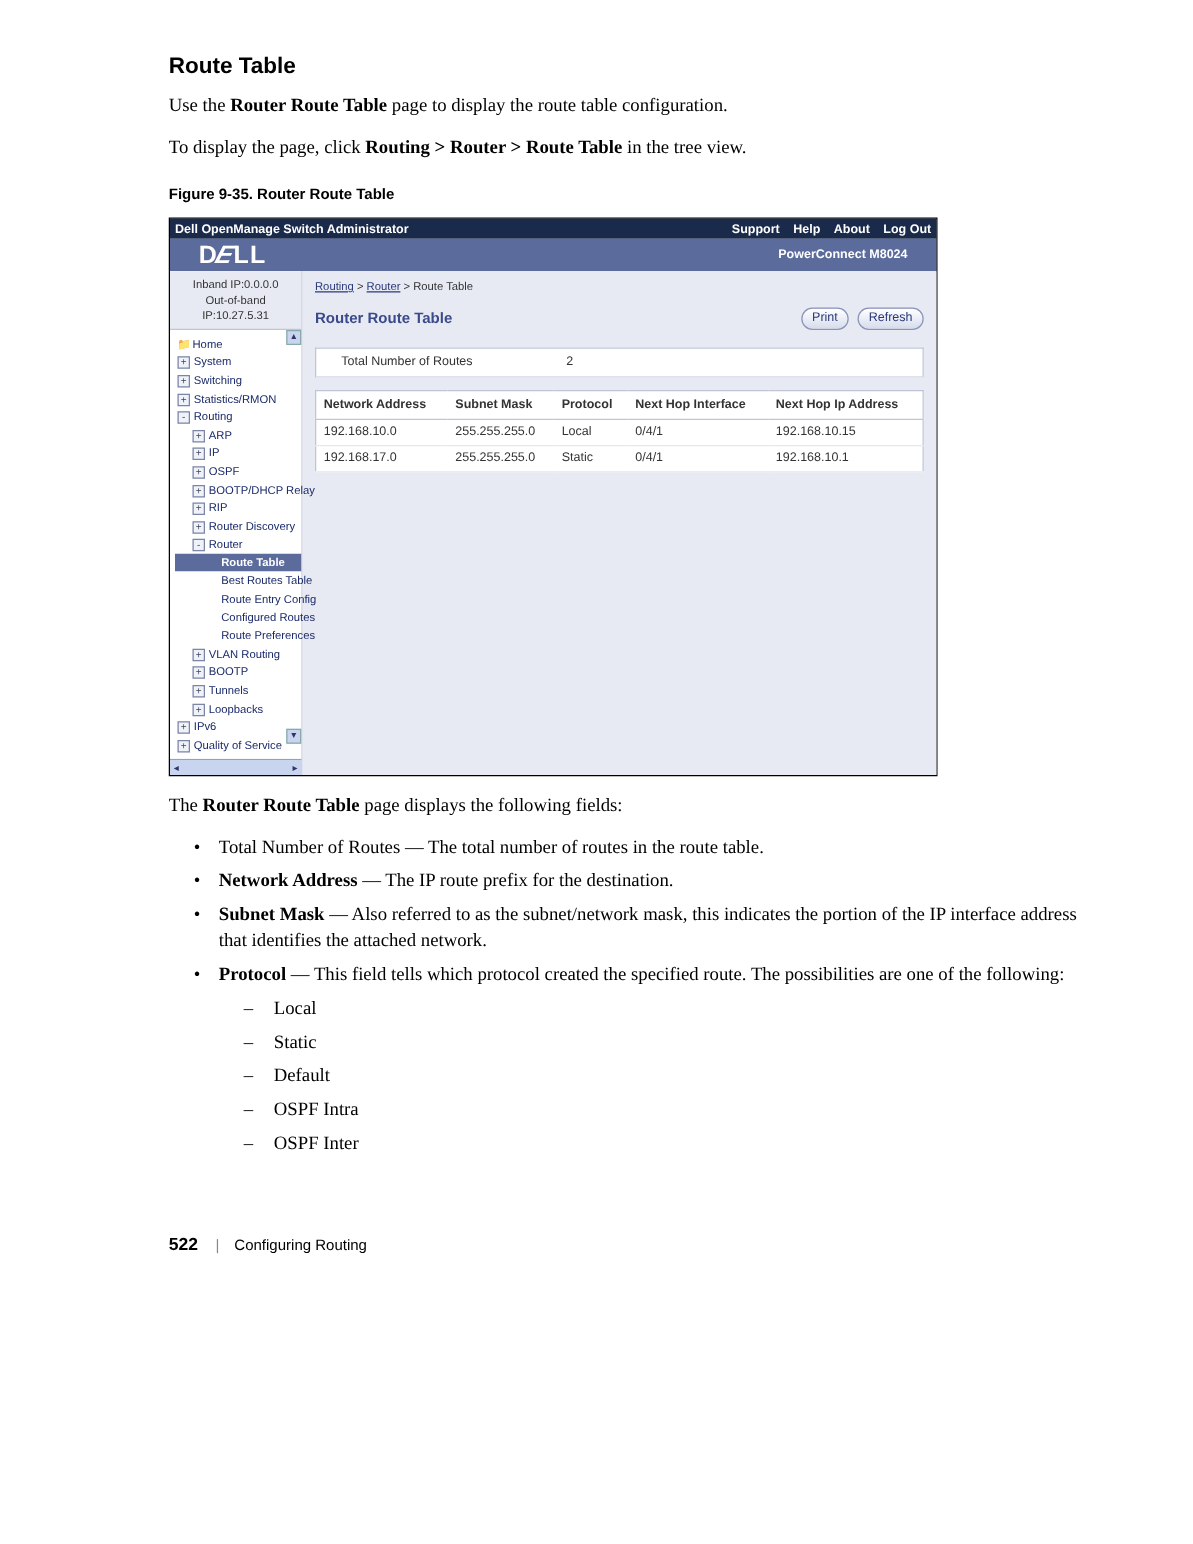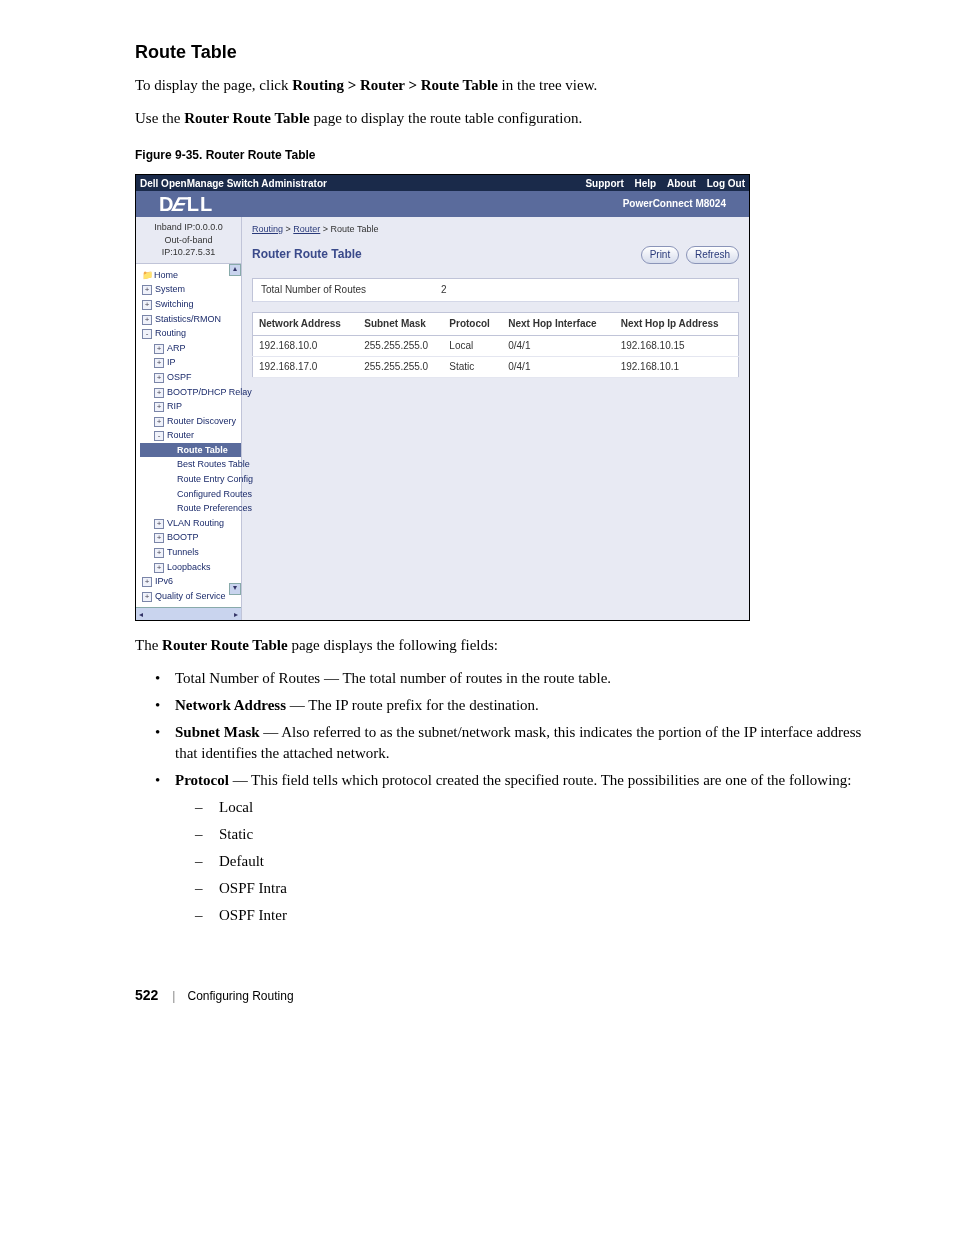--- a/index.html
+++ b/index.html
@@ -205,21 +205,21 @@
   .panel {
     background: #fff;
     border-top: 1px solid #c0c4d8;
     border-left: 1px solid #c0c4d8;
     border-right: 1px solid #c0c4d8;
     margin-bottom: 10px;
   }
   .panel .row {
     display: flex;
     border-bottom: 1px solid #d4d8e8;
-    padding: 4px 8px;
+    padding: 4px 20px;
     font-size: 10px;
   }
   .panel .row .lbl { width: 180px; }
   .tbl {
     width: 100%;
     border-collapse: collapse;
     background: #fff;
     font-size: 10px;
     border: 1px solid #c0c4d8;
   }
@@ -274,25 +274,25 @@
   .footer .sep { color: #888; margin-right: 12px; }
 </style>
 </head>
 <body>
 
 <div class="page">
 
   <div class="sec-heading">Route Table</div>
 
   <div class="para">
+    <span>Use the </span><strong>Router Route Table</strong><span> page to display the route table configuration.</span>
+  </div>
+
+  <div class="para">
     <span>To display the page, click </span><strong>Routing &gt; Router &gt; Route Table</strong><span> in the tree view.</span>
-  </div>
-
-  <div class="para">
-    <span>Use the </span><strong>Router Route Table</strong><span> page to display the route table configuration.</span>
   </div>
 
   <div class="fig-caption">Figure 9-35.    Router Route Table</div>
 
   <div class="shot">
     <div class="shot-titlebar">
       <span>Dell OpenManage Switch Administrator</span>
       <span class="right">
         <a href="#">Support</a>
         <a href="#">Help</a>

